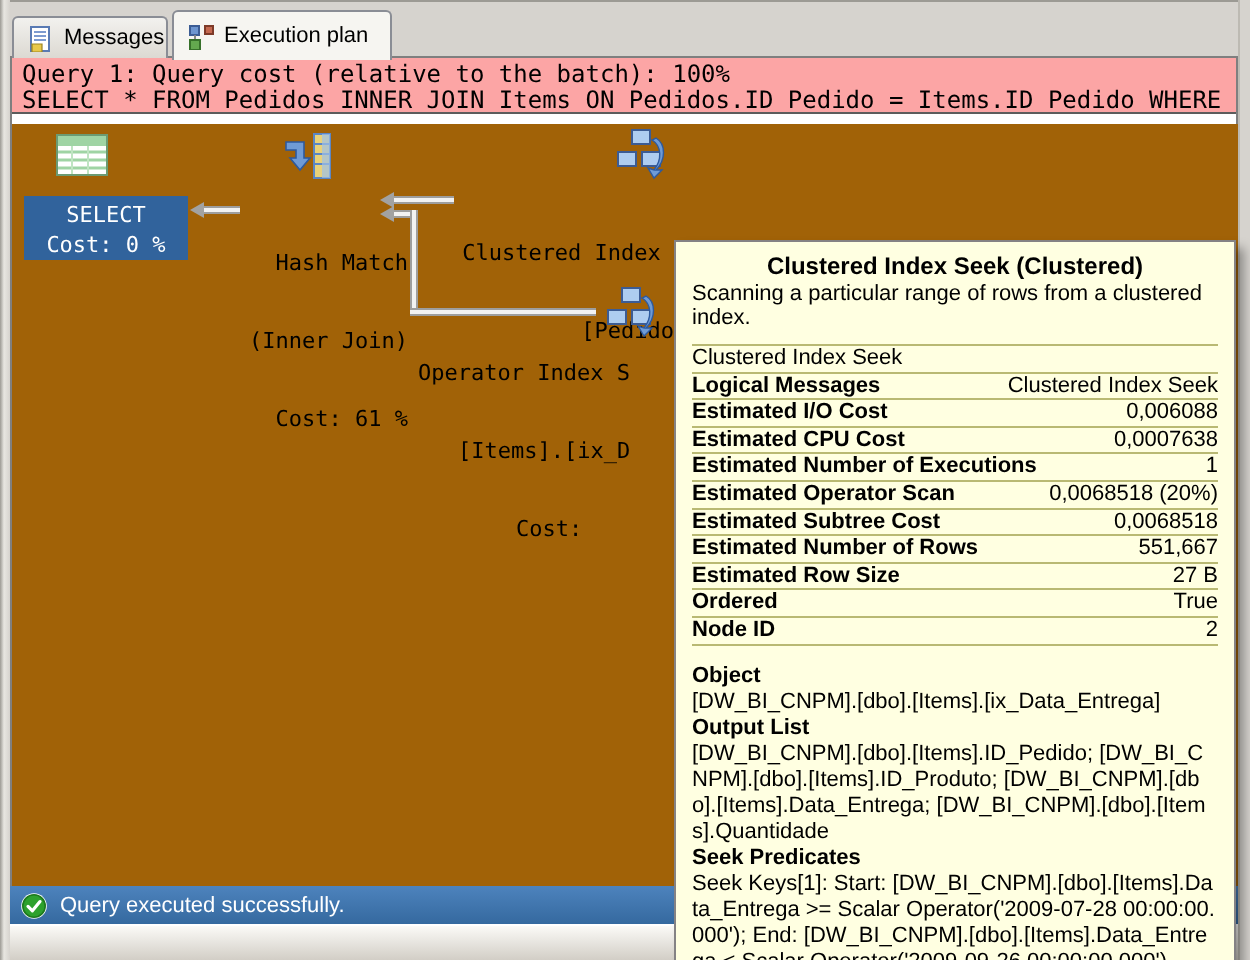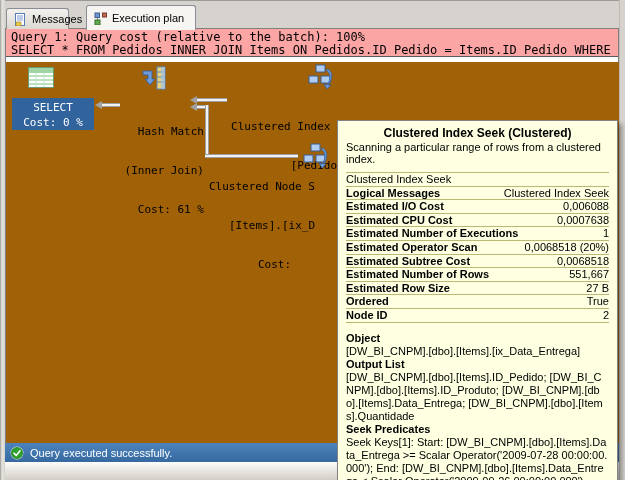--- a/index.html
+++ b/index.html
@@ -10,21 +10,21 @@
   }
   .mono{font-family:"DejaVu Sans Mono","Liberation Mono",monospace;}
 
   
   #topstrip{position:absolute;left:0;top:0;width:625px;height:6px;background:#d6d3ce;border-top:1px solid #9c9a94;}
   .tab{
     position:absolute;display:flex;align-items:center;gap:4px;
     border:1px solid #8a8d95;border-bottom:none;border-radius:3px 3px 0 0;
     font-size:11px;color:#000;padding:0 7px;cursor:default;box-sizing:border-box;
   }
-  #tab-messages{left:6px;top:8px;height:21px;width:63px;background:linear-gradient(#f2f1ee,#dcd9d2);z-index:1;}
+  #tab-messages{left:6px;top:8px;height:21px;width:78px;background:linear-gradient(#f2f1ee,#dcd9d2);z-index:1;}
   #tab-plan{left:86px;top:5px;height:25px;width:110px;background:#f6f5f1;z-index:3;}
   .tab .ticon{width:14px;height:13px;flex:0 0 auto;}
 
   
   #content-border{position:absolute;left:5px;top:28px;width:614px;height:434px;border:1px solid #7f7f7f;box-sizing:border-box;background:#fff;z-index:0;}
 
   
   #query-header{position:absolute;left:6px;top:29px;width:612px;height:28px;background:#fca5a5;overflow:hidden;border-bottom:1px solid #5c5c5c;box-sizing:border-box;z-index:1;}
   #query-header .qline{position:absolute;left:5px;white-space:pre;font-size:12px;color:#000;}
   #qline1{top:1px;}
@@ -172,21 +172,21 @@
 
     <svg style="position:absolute;left:295px;top:80px;width:30px;height:27px;" viewBox="0 0 30 27">
       <g stroke="#3c5c94" fill="#aecdf0">
         <rect x="10" y="2" width="9" height="7"></rect>
         <rect x="3" y="13" width="9" height="7"></rect>
         <rect x="15" y="13" width="9" height="7"></rect>
       </g>
       <path d="M22 6 C27 9 27 17 22 22 L25 22 L21 26 L18 21 L21 22 C25 17 25 10 20 7 Z" fill="#6f9bd6" stroke="#2d5a9e" stroke-width="0.7"></path>
     </svg>
     <div class="node-label" style="left:203px;top:92px;">
-      <div>Clustered Node S</div>
+      <div>Operator Index S</div>
       <div style="margin-left:20px;">[Items].[ix_D</div>
       <div style="margin-left:49px;">Cost:</div>
     </div>
   </div>
 
   <div id="tooltip">
     <div class="tt-title">Clustered Index Seek (Clustered)</div>
     <div class="tt-desc">Scanning a particular range of rows from a clustered index.</div>
     <div id="tt-rows">
       <div class="tt-row">

